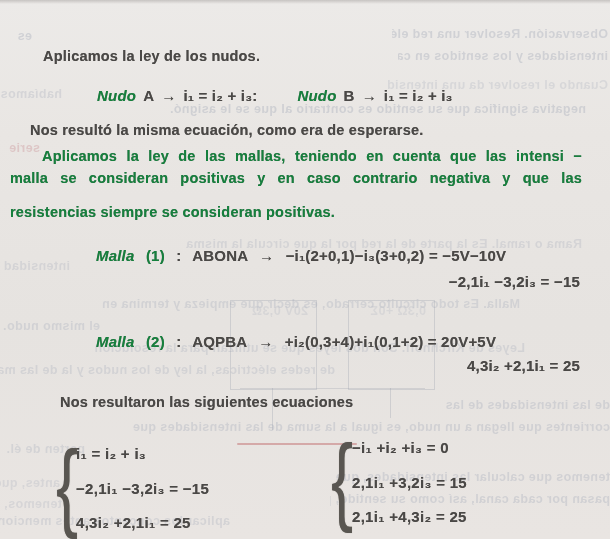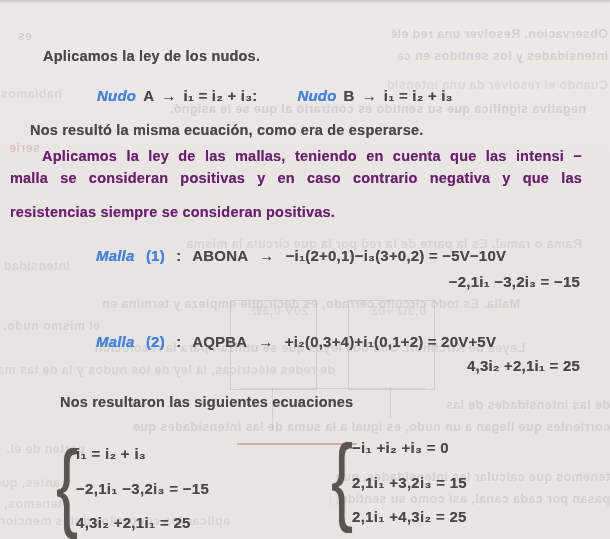--- a/index.html
+++ b/index.html
@@ -12,24 +12,24 @@
   .page::before{ 
     content:"";position:absolute;left:0;top:0;right:0;height:4px;
     background:linear-gradient(180deg,rgba(130,125,122,.35),rgba(130,125,122,0));
     pointer-events:none;
   }
   .t{
     position:absolute;white-space:nowrap;
     font-size:14.5px;font-weight:bold;color:#4a4846;letter-spacing:.2px;
     text-shadow:0 0 .6px rgba(74,72,70,.65);
   }
-  .para-line{font-size:14.5px;font-weight:bold;color:#701a75;
+  .para-line{font-size:14.5px;font-weight:bold;color:#15803d;
     letter-spacing:.2px;text-shadow:0 0 .6px rgba(74,72,70,.65);}
   .jline{text-align:justify;text-align-last:justify;}
-  .red{color:#3b82f6;}
+  .red{color:#15803d;}
   .it{font-style:italic;}
   .arrow{display:inline-block;margin:0 7px;}
   .sp-r{margin-right:7px;} .sp-l{margin-left:7px;}
   .math{font-size:15px;}
   .right-eq{text-align:right;}
   .sys-line{position:absolute;white-space:nowrap;font-size:15px;font-weight:bold;
     color:#4a4846;letter-spacing:.3px;text-shadow:0 0 .6px rgba(74,72,70,.65);}
   .brace{
     position:absolute;font-weight:normal;font-size:92px;line-height:92px;
     color:#595651;transform:scaleX(.72) scaleY(1.06);transform-origin:left top;

